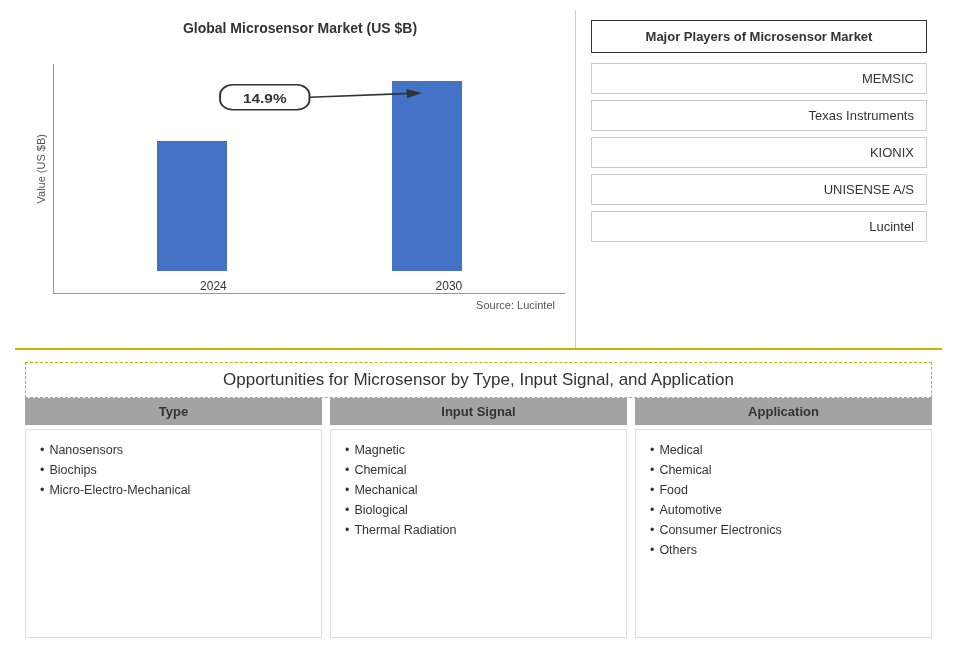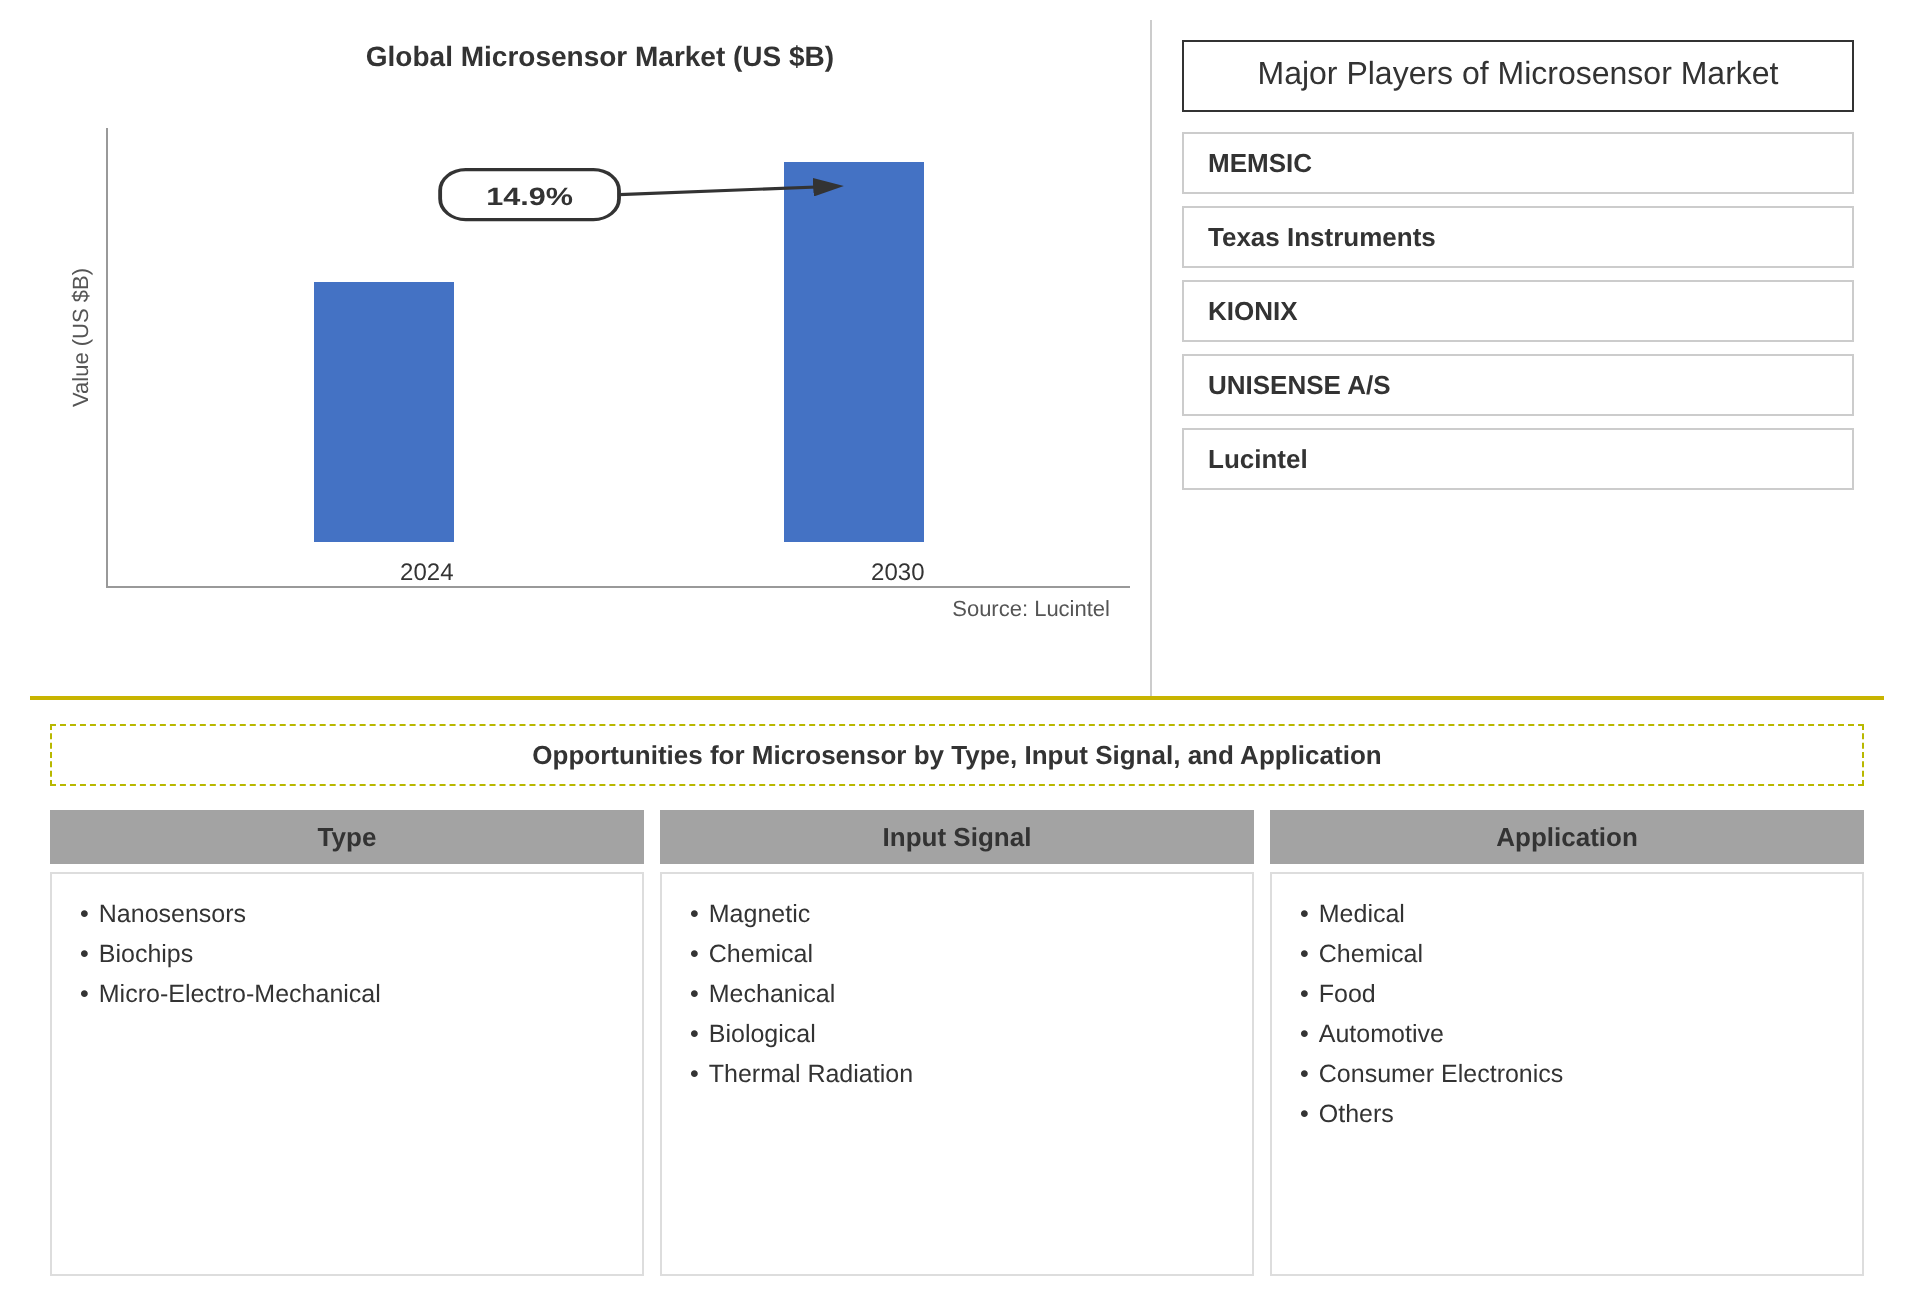--- a/index.html
+++ b/index.html
@@ -129,52 +129,50 @@
       display: flex;
       flex-direction: column;
       padding: 10px 15px;
       border-left: 1px solid #ccc;
     }
 
     .players-title-box {
       border: 1.5px solid #333;
       padding: 8px 12px;
       text-align: center;
-      font-size: 16px;
-      font-weight: normal;
+      font-size: 13px;
+      font-weight: bold;
       color: #333;
       margin-bottom: 10px;
     }
 
     .player-item {
       border: 1px solid #ccc;
       padding: 7px 12px;
-      text-align: left;
+      text-align: right;
       font-size: 13px;
       color: #333;
       margin-bottom: 6px;
-      font-weight: bold;
     }
 
     
     .bottom-section {
       flex: 1;
       padding: 12px 10px 5px 10px;
       display: flex;
       flex-direction: column;
     }
 
     .opportunities-box {
       border: 1.5px dashed #b8b800;
       padding: 7px 15px;
       text-align: center;
-      font-size: 13px;
-      font-weight: bold;
-      color: #333;
-      margin-bottom: 12px;
+      font-size: 17px;
+      font-weight: normal;
+      color: #333;
     }
 
     .categories-row {
       display: flex;
       flex-direction: row;
       gap: 8px;
       flex: 1;
     }
 
     .category-col {

